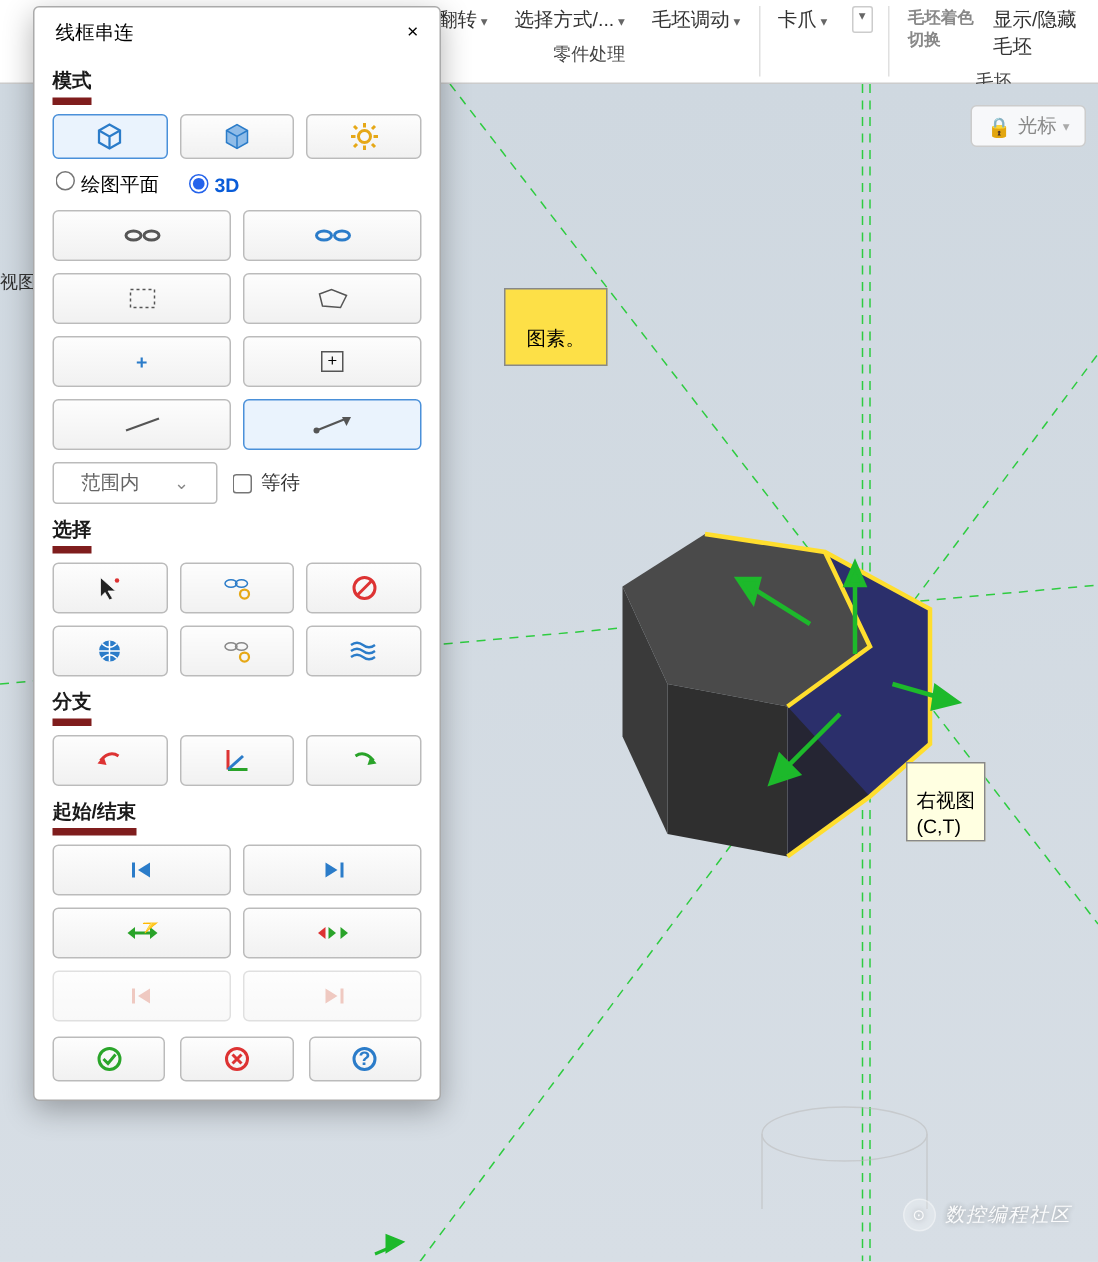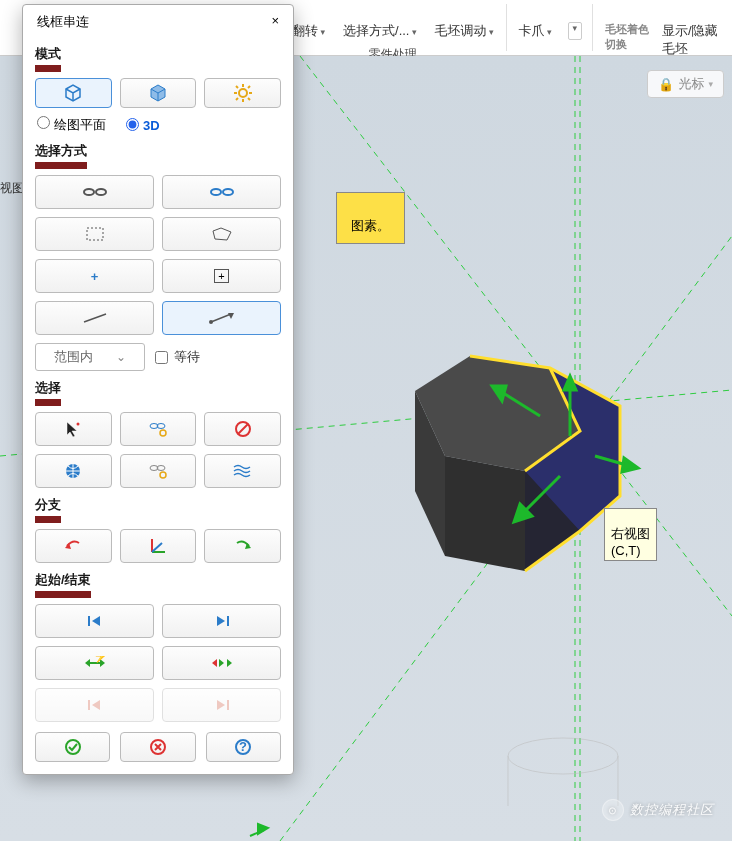--- a/index.html
+++ b/index.html
@@ -1,21 +1,21 @@
 <!DOCTYPE html>
 <html><head>
 <meta charset="utf-8">
 <style>
 * { box-sizing: border-box; margin: 0; padding: 0; font-family: "Microsoft YaHei", sans-serif; font-size: 13px; }
 body { width: 732px; height: 841px; overflow: hidden; position: relative; background: #d9e0e6; }
 
 
 .ribbon { position: absolute; top: 0; left: 0; right: 0; height: 56px; background: #fff; border-bottom: 1px solid #ccc; display: flex; }
 .ribbon-group { padding: 4px 10px; display: flex; flex-direction: column; align-items: center; }
-.ribbon-top { display: flex; gap: 14px; color: #333; font-size: 12px; margin-top: 18px; }
+.ribbon-top { display: flex; gap: 14px; color: #333; font-size: 12px; }
 .ribbon-top span { cursor: default; padding: 0 2px; }
 .ribbon-label { font-size: 12px; color: #444; margin-top: 6px; }
 .ribbon-sep { width: 1px; background: #e0e0e0; margin: 4px 0; }
 .ribbon-dd::after { content: " ▾"; font-size: 9px; color: #666; }
 .blank-color-btn { color: #888; font-size: 11px; font-weight: bold; }
 
 
 .viewport { position: absolute; top: 56px; left: 0; right: 0; bottom: 0; background: linear-gradient(#cfd8e0 0%, #d7dee5 100%); overflow: hidden; }
 .viewport svg { width: 100%; height: 100%; }
 
@@ -32,21 +32,21 @@
 
 .hintbox { position: absolute; top: 192px; left: 300px; background: #fde047; border: 1px solid #888; padding: 24px 14px 8px 14px; font-size: 13px; color: #000; margin-left: 36px; }
 
 
 .dialog { position: absolute; left: 22px; top: 4px; width: 272px; background: #fff; border: 1px solid #aaa; border-radius: 4px; box-shadow: 0 6px 20px rgba(0,0,0,.3); padding: 0 12px 12px 12px; }
 .dialog-title { display: flex; justify-content: space-between; align-items: flex-start; padding: 8px 2px 6px 2px; }
 .dialog-title span { font-size: 13px; color: #000; }
 .close-x { font-size: 16px; color: #333; cursor: pointer; }
 
 .section-h { font-weight: bold; color: #1a1a1a; margin: 8px 0 6px 0; }
-.section-u { border-bottom: 7px solid #7f1d1d; padding-bottom: 2px; display: inline-block; }
+.section-u { border-bottom: 5px solid #7f1d1d; padding-bottom: 2px; display: inline-block; }
 
 .btn-row { display: flex; gap: 8px; margin-bottom: 8px; }
 .btn-row.three > * { flex: 1; }
 .btn-row.two > * { flex: 1; }
 .btn, .mode-btn { height: 34px; display: flex; align-items: center; justify-content: center; border: 1px solid #bbb; border-radius: 4px; background: linear-gradient(#fdfdfd,#f1f1f1); cursor: pointer; }
 .mode-btn { height: 30px; }
 .btn.sel, .mode-btn.sel { border-color: #4a90d9; background: #eaf3fd; }
 .btn.disabled { opacity: .45; }
 .radio-row { display: flex; gap: 20px; align-items: center; margin: 6px 2px 8px 2px; }
 .radio-row label { display: flex; align-items: flex-start; gap: 4px; font-size: 12px; }
@@ -214,21 +214,20 @@
     <label>
         <input type="radio" name="plane3d" style="">
         <span>绘图平面</span>
       </label>
     <label>
         <input type="radio" name="plane3d" checked="" style="">
         <b style="color:#0a5cd8">3D</b>
       </label>
   </div>
 
-  <div class="section-h"><span class="section-u">选择方式</span></div>
   <div class="btn-row two">
     <div class="btn">
         <svg width="30" height="16">
           <g stroke="#555" stroke-width="2" fill="none">
             <ellipse cx="9" cy="8" rx="5" ry="3"></ellipse>
             <ellipse cx="21" cy="8" rx="5" ry="3"></ellipse>
           </g>
         </svg>
       </div>
     <div class="btn">

